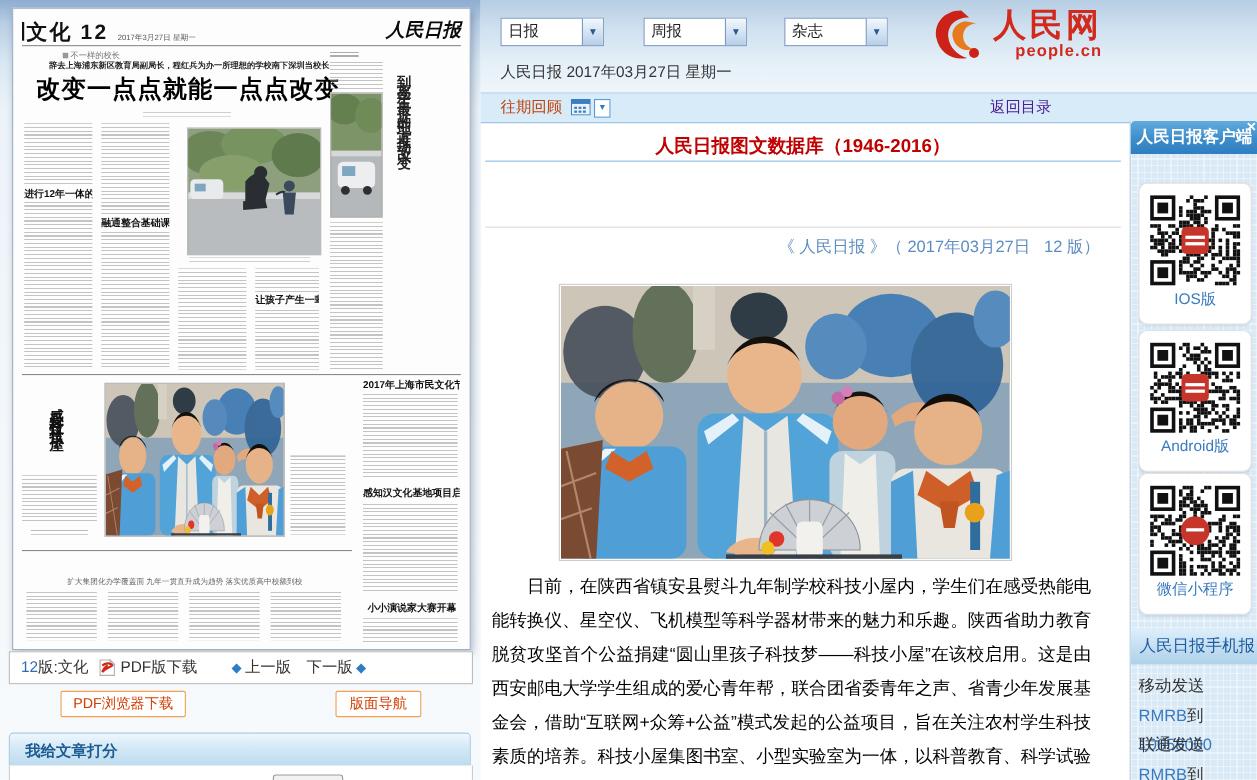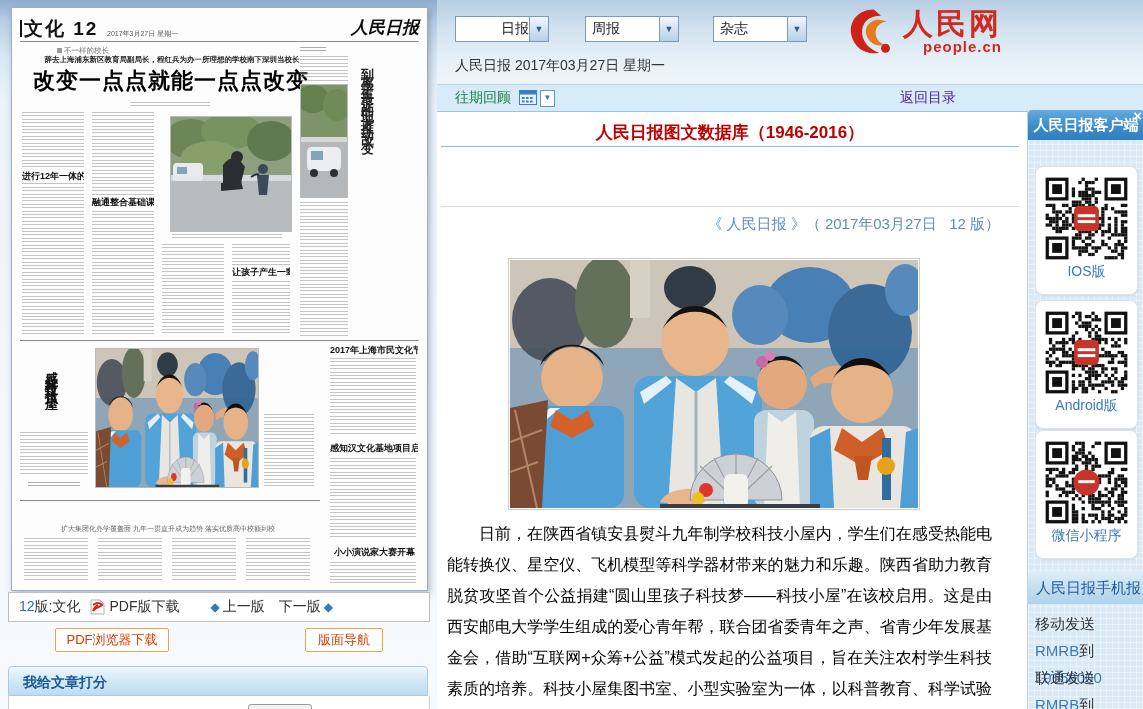--- a/index.html
+++ b/index.html
@@ -53,21 +53,21 @@
   .selbox .val{flex:1;font-size:14px;color:#222;padding-left:6px;}
   .selbox .btn{width:18px;height:100%;border-left:1px solid #7a9ac0;
     background:linear-gradient(180deg,#f2f7fd 0,#cfdff1 60%,#b7cfe8 100%);
     color:#2a5b8f;font-size:9px;display:flex;align-items:center;justify-content:center;}
   #issue-line{left:455px;top:57px;font-size:14px;color:#333;}
   #logo{left:845px;top:6px;width:170px;height:52px;display:flex;align-items:center;cursor:pointer;}
   #logo .zi{font-family:"DejaVu Serif","Liberation Serif",serif;font-weight:bold;font-size:30px;color:#d3291c;letter-spacing:3px;line-height:28px;}
   #logo .dom{font-size:15px;font-weight:bold;color:#d3291c;letter-spacing:1px;}
   #navbar{left:437px;top:84px;width:706px;height:28px;background:#d7ebf8;
     border-top:1px solid #b9d3e8;border-bottom:1px solid #9fc2dd;box-sizing:border-box;}
-  #archive{left:455px;top:89px;font-size:14px;color:#15803d;cursor:pointer;}
+  #archive{left:455px;top:89px;font-size:14px;color:#c2410c;cursor:pointer;}
   #cal-icon{left:519px;top:89px;cursor:pointer;}
   #cal-dd{left:540px;top:90px;width:13px;height:15px;background:#fff;border:1px solid #5b9bd5;
     color:#2e7cc3;font-size:8px;text-align:center;line-height:14px;cursor:pointer;}
   #back{left:900px;top:89px;font-size:14px;color:#4c1d95;cursor:pointer;}
   
   #db-title{left:447px;top:121px;width:566px;text-align:center;font-size:17px;font-weight:bold;color:#c00000;}
   #blue-line{left:441px;top:146px;width:578px;border-top:1px solid #8cbce4;}
   #art-title-row{left:447px;top:158px;width:566px;text-align:center;}
   #art-title{display:inline-block;background:#c6c6c6;padding:1px 8px;font-size:23px;font-weight:bold;color:#000;}
   #gray-line{left:441px;top:206px;width:578px;border-top:1px solid #dcdcdc;}
@@ -294,21 +294,21 @@
     <div class="orange-btn" style="left:55px;top:628px;width:112px;">PDF浏览器下载</div>
     <div class="orange-btn" style="left:305px;top:628px;width:76px;">版面导航</div>
 
     <div id="rate-hd" class="abs">我给文章打分</div>
     <div id="rate-body" class="abs"></div>
     <div id="rate-btn" class="abs"></div>
   </div>
 
   <div id="top-band" class="abs"></div>
 
-  <div class="selbox" style="left:455px;text-align:right;">
+  <div class="selbox" style="left:455px;">
     <span class="val">日报</span>
     <span class="btn">▼</span>
   </div>
   <div class="selbox" style="left:585px;">
     <span class="val">周报</span>
     <span class="btn">▼</span>
   </div>
   <div class="selbox" style="left:713px;">
     <span class="val">杂志</span>
     <span class="btn">▼</span>

